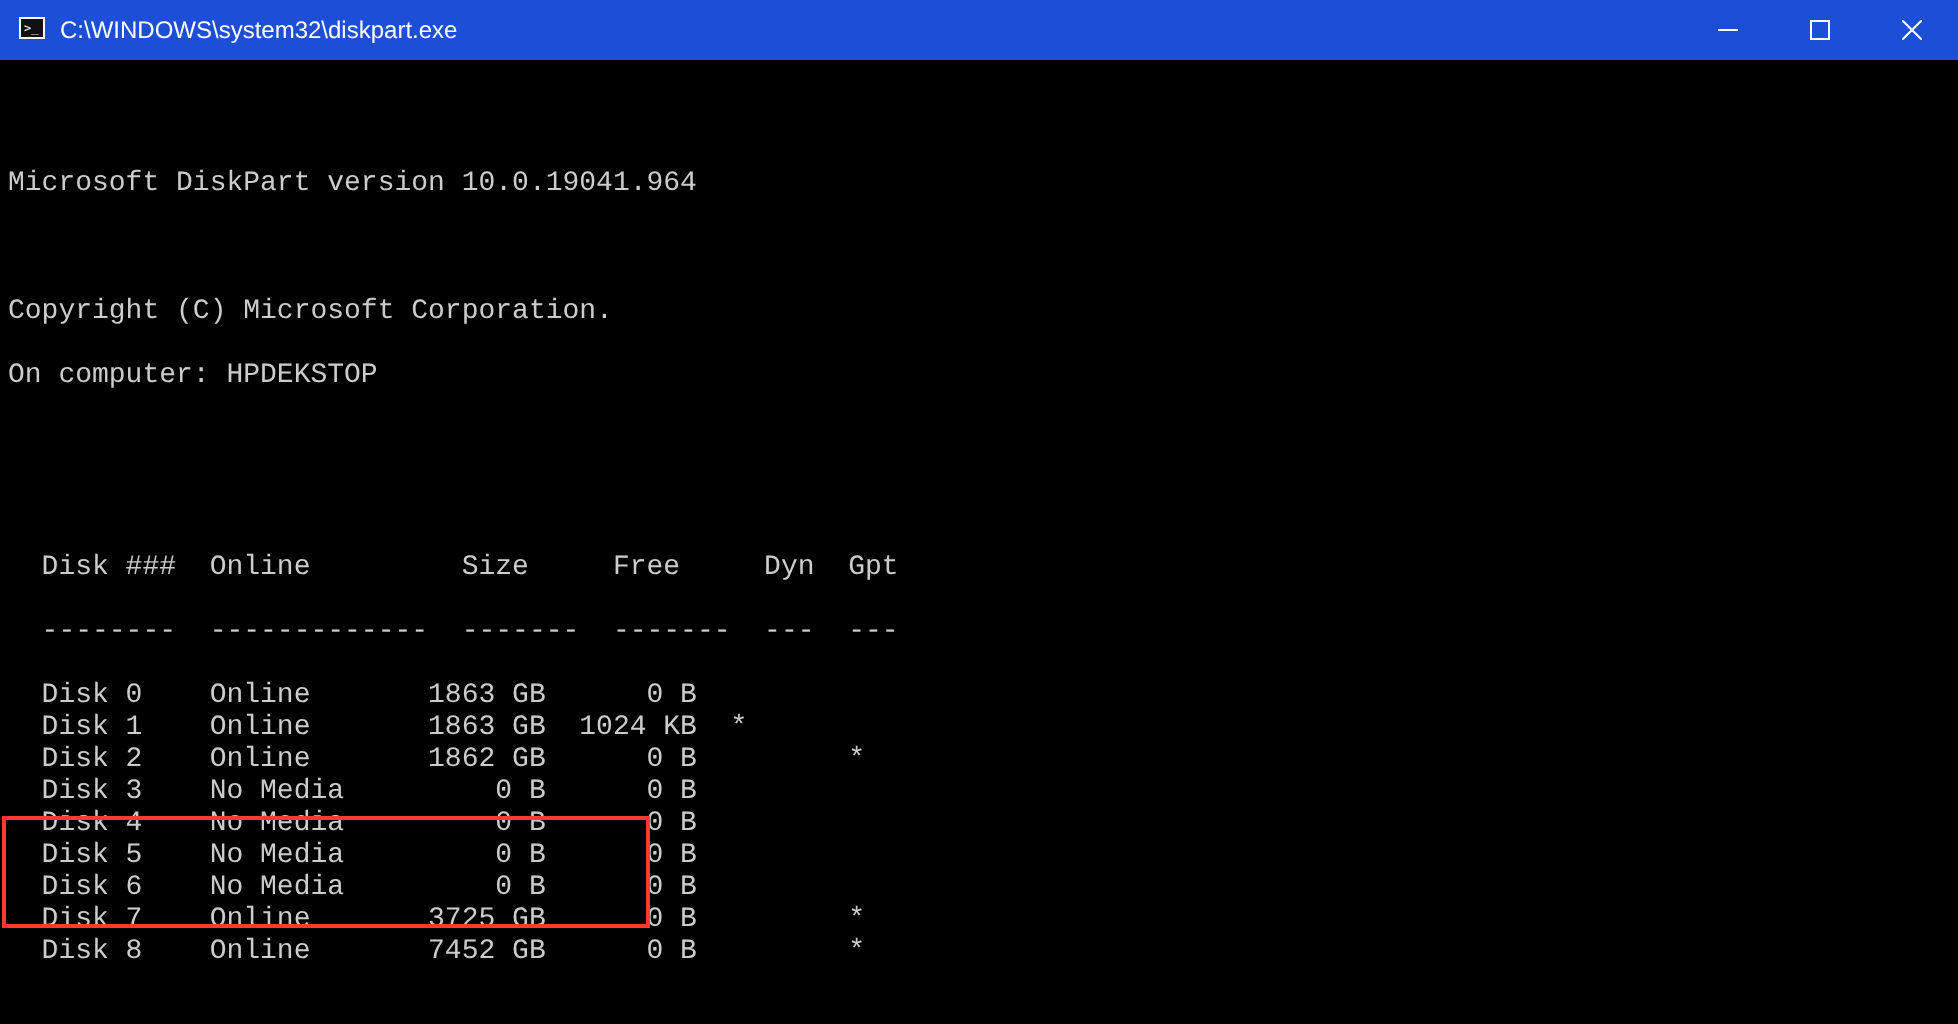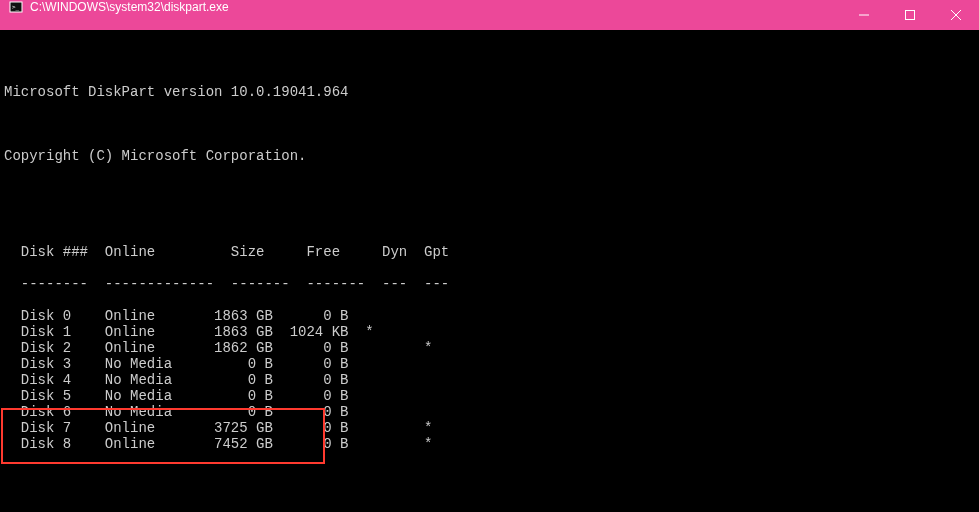--- a/index.html
+++ b/index.html
@@ -7,24 +7,24 @@
     font-family: "Segoe UI", Tahoma, sans-serif;
     background: #fff;
     width: 979px;
     height: 512px;
     overflow: hidden;
     display: flex;
     flex-direction: column;
   }
   .titlebar {
     height: 30px;
-    background: #ec4899;
+    background: #1d4ed8;
     color: #fff;
     display: flex;
-    align-items: flex-start;
+    align-items: center;
     font-size: 12px;
     user-select: none;
   }
   .titlebar .icon {
     width: 16px;
     height: 16px;
     margin-left: 8px;
     margin-right: 6px;
     display: inline-flex;
     align-items: center;
@@ -93,20 +93,21 @@
         <line x1="10" y1="0" x2="0" y2="10" stroke="#fff" stroke-width="1"></line>
       </svg>
   </div>
 </div>
 
 <div class="console">
 <div class="line"> </div>
 <div class="line">Microsoft DiskPart version 10.0.19041.964</div>
 <div class="line"> </div>
 <div class="line">Copyright (C) Microsoft Corporation.</div>
+<div class="line">On computer: HPDEKSTOP</div>
 <div class="line"> </div>
 <div class="line"> </div>
 <div class="line" id="table-header">  Disk ###  Online         Size     Free     Dyn  Gpt</div>
 <div class="line" id="table-divider">  --------  -------------  -------  -------  ---  ---</div>
 <div id="table-rows"><div class="line">  Disk 0    Online       1863 GB      0 B          </div><div class="line">  Disk 1    Online       1863 GB  1024 KB  *       </div><div class="line">  Disk 2    Online       1862 GB      0 B         *</div><div class="line">  Disk 3    No Media         0 B      0 B          </div><div class="line">  Disk 4    No Media         0 B      0 B          </div><div class="line">  Disk 5    No Media         0 B      0 B          </div><div class="line">  Disk 6    No Media         0 B      0 B          </div><div class="line">  Disk 7    Online       3725 GB      0 B         *</div><div class="line">  Disk 8    Online       7452 GB      0 B         *</div></div>
 
 
 
 
 

